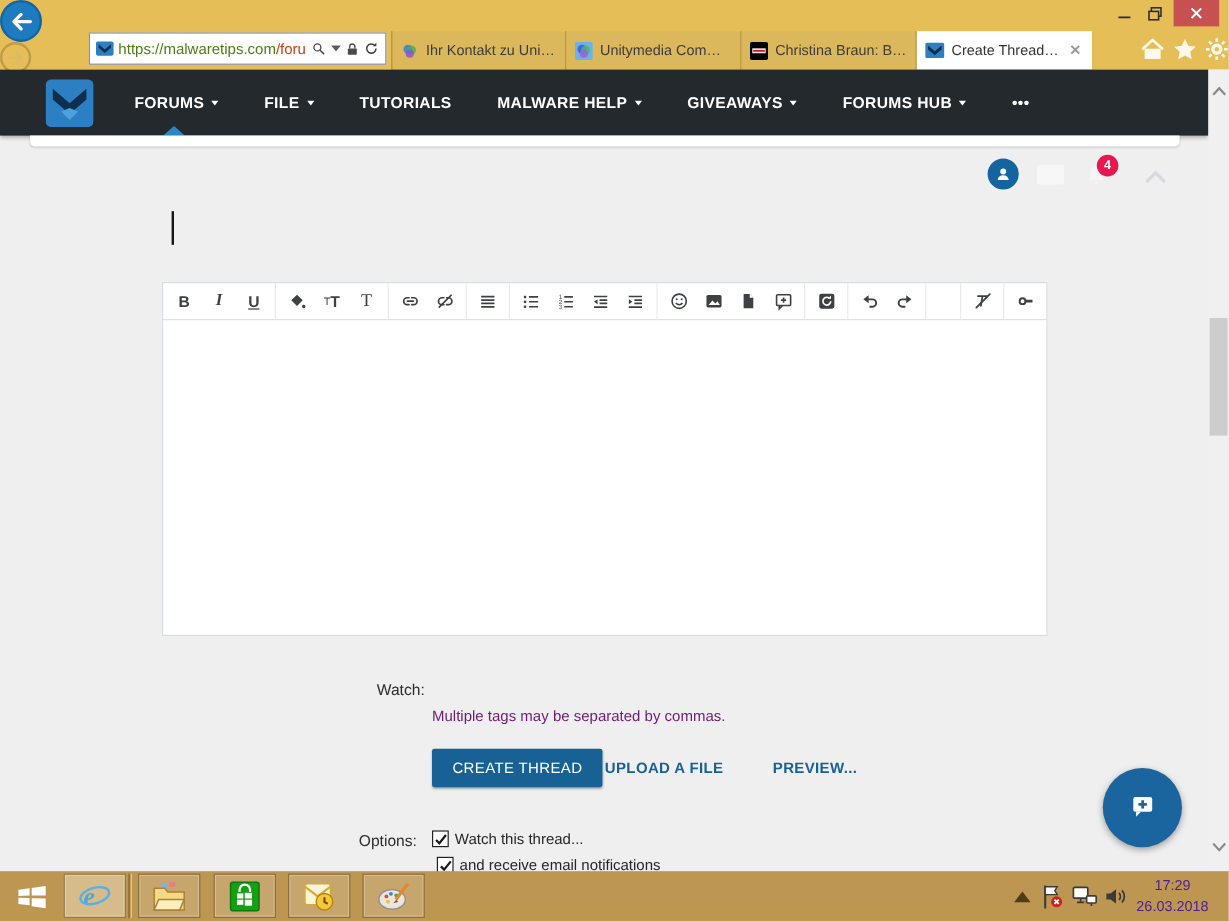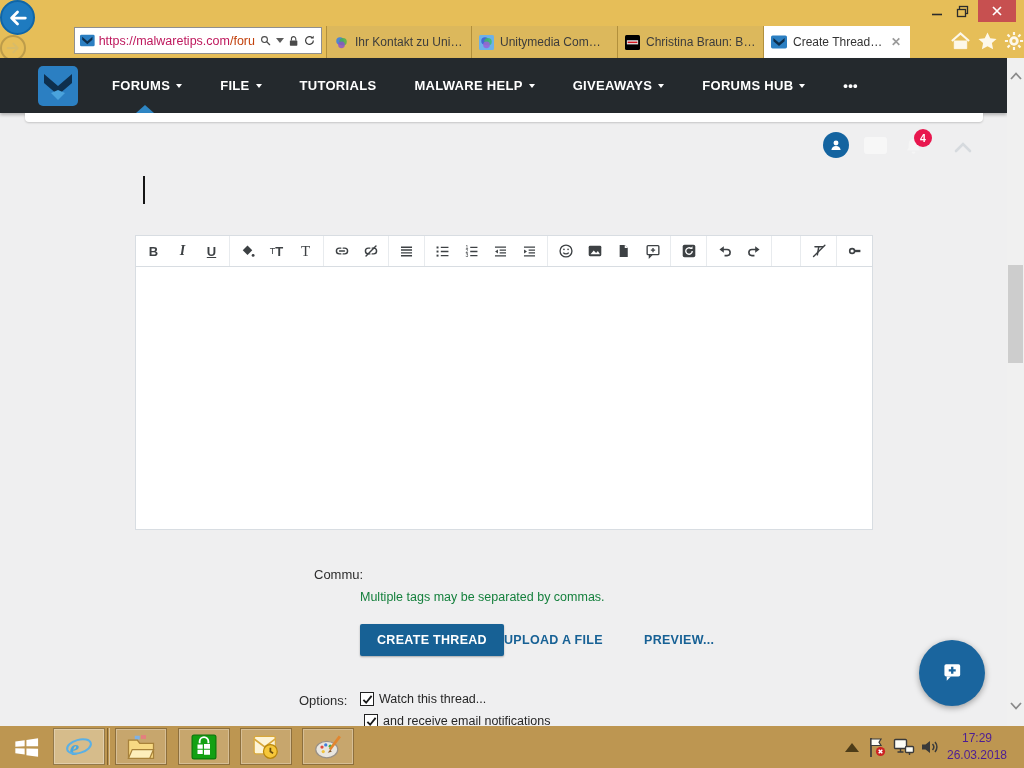--- a/index.html
+++ b/index.html
@@ -10,21 +10,21 @@
 
   
   .chrome{position:absolute;left:0;top:0;width:1024px;height:58px;background:#e6be58}
   .winbtn{position:absolute;top:0;height:22px;display:flex;align-items:center;justify-content:center}
   .close-btn{left:978px;width:38px;background:#c75050}
   .circle-btn{border-radius:50%;display:flex;align-items:center;justify-content:center}
   .back-btn{left:3px;top:21px;width:35px;height:35px;background:#1e7bc0;border:2px solid #0f66a8}
   .fwd-btn{left:43px;top:26px;width:26px;height:26px;background:transparent;border:2px solid #bd9c4a}
   .addressbar{position:absolute;left:74px;top:27px;width:248px;height:27px;background:#fff;border:1px solid #8f8f8f;display:flex;align-items:center;padding:0 5px;gap:4px}
   .url{font-size:12.5px;white-space:nowrap;flex:1}
-  .url .host{color:#be185d}
+  .url .host{color:#4d7c0f}
   .url .path{color:#c2410c}
   .caret-dn{width:0;height:0;border-left:4px solid transparent;border-right:4px solid transparent;border-top:5px solid #5c5c5c}
   .tabs{position:absolute;left:326px;top:26px;height:32px;display:flex}
   .tab{width:146px;height:32px;display:flex;align-items:center;gap:6px;padding:0 7px;background:#dcb85c;border-right:1px solid #b2903c;font-size:12px;color:#3c3c3c;white-space:nowrap;overflow:hidden}
   .tab:first-child{border-left:1px solid #b2903c}
   .tab.active{background:#fff;color:#333;border-right:none}
   .tab .title{overflow:hidden;text-overflow:ellipsis;flex:1}
   .tab .x{color:#9a9a9a;font-size:12px;font-weight:bold;padding:0 2px}
   .chrome-acts{position:absolute;top:30px;left:948px;display:flex;gap:3px}
   .chrome-act{width:24px;height:22px;display:flex;align-items:center;justify-content:center}
@@ -53,22 +53,22 @@
   .tbtn{width:29px;height:26px;display:flex;align-items:center;justify-content:center;color:#3d4144;cursor:pointer}
   .g-b{font-weight:bold;font-size:13px}
   .g-i{font-family:"Liberation Serif",serif;font-style:italic;font-weight:bold;font-size:14px}
   .g-u{font-size:13px;text-decoration:underline;font-weight:600}
   .g-tt small{font-size:9px}.g-tt b{font-size:13px;font-weight:600}
   .g-T{font-family:"Liberation Serif",serif;font-size:15px}
   .editor-body{position:absolute;left:135px;top:267px;width:738px;height:263px;background:#fff;border:1px solid #d8dde2;border-top:none;cursor:text}
 
   
   .lbl{font-size:13px;color:#2c2c2c}
-  .tags-help{position:absolute;left:360px;top:590px;font-size:12.5px;color:#15803d}
-  .btn-create{position:absolute;left:360px;top:624px;height:32px;padding:0 17px;background:#176195;color:#fff;font-weight:bold;font-size:12.5px;border:none;border-radius:2px;box-shadow:0 1px 2px rgba(0,0,0,.3);display:flex;align-items:center;letter-spacing:.3px;cursor:pointer}
+  .tags-help{position:absolute;left:360px;top:590px;font-size:12.5px;color:#701a75}
+  .btn-create{position:absolute;left:360px;top:624px;height:32px;padding:0 17px;background:#176195;color:#fff;font-weight:normal;font-size:12.5px;border:none;border-radius:2px;box-shadow:0 1px 2px rgba(0,0,0,.3);display:flex;align-items:center;letter-spacing:.3px;cursor:pointer}
   .btn-text{position:absolute;top:633px;color:#176195;font-weight:bold;font-size:12.5px;letter-spacing:.3px;cursor:pointer}
   .chk{width:14px;height:14px;background:#fff;border:1.5px solid #222;display:flex;align-items:center;justify-content:center}
   .opt-row{position:absolute;display:flex;align-items:flex-end;gap:5px;font-size:12.5px;color:#262626}
 
   
   .fab{position:absolute;left:919px;top:640px;width:66px;height:66px;border-radius:50%;background:#1a659e;box-shadow:0 2px 6px rgba(0,0,0,.35);display:flex;align-items:center;justify-content:center;cursor:pointer}
   .scroll{position:absolute;right:0;top:58px;width:17px;height:668px;background:#f0f0f0}
   .scroll .thumb{position:absolute;left:1px;top:207px;width:15px;height:98px;background:#cdcdcd}
   .scroll .chev{position:absolute;left:1px;width:15px;height:16px;display:flex;align-items:center;justify-content:center}
 
@@ -397,21 +397,21 @@
     <div class="tbtn">
         <svg width="18" height="18" viewBox="0 0 20 20">
           <circle cx="6.8" cy="10" r="2.7" fill="none" stroke="#3d4144" stroke-width="1.8"></circle>
           <path d="M9.8 10h6.2" stroke="#3d4144" stroke-width="2.6"></path>
         </svg>
       </div>
   </div>
 </div>
 <div class="editor-body"></div>
 
-<span class="abs lbl" style="left:314px;top:567px">Commu:</span>
+<span class="abs lbl" style="left:314px;top:567px">Watch:</span>
 <span class="tags-help">Multiple tags may be separated by commas.</span>
 
 <button class="btn-create">CREATE THREAD</button>
 <span class="btn-text" style="left:504px">UPLOAD A FILE</span>
 <span class="btn-text" style="left:644px">PREVIEW...</span>
 
 <span class="abs lbl" style="left:299px;top:693px">Options:</span>
 <div class="opt-row" style="left:360px;top:692px">
   <div class="chk">
       <svg width="11" height="11" viewBox="0 0 12 12">

